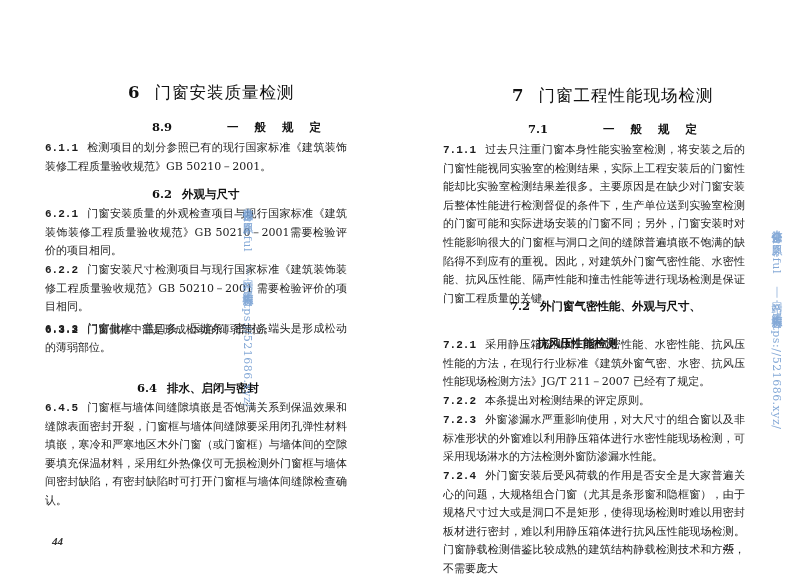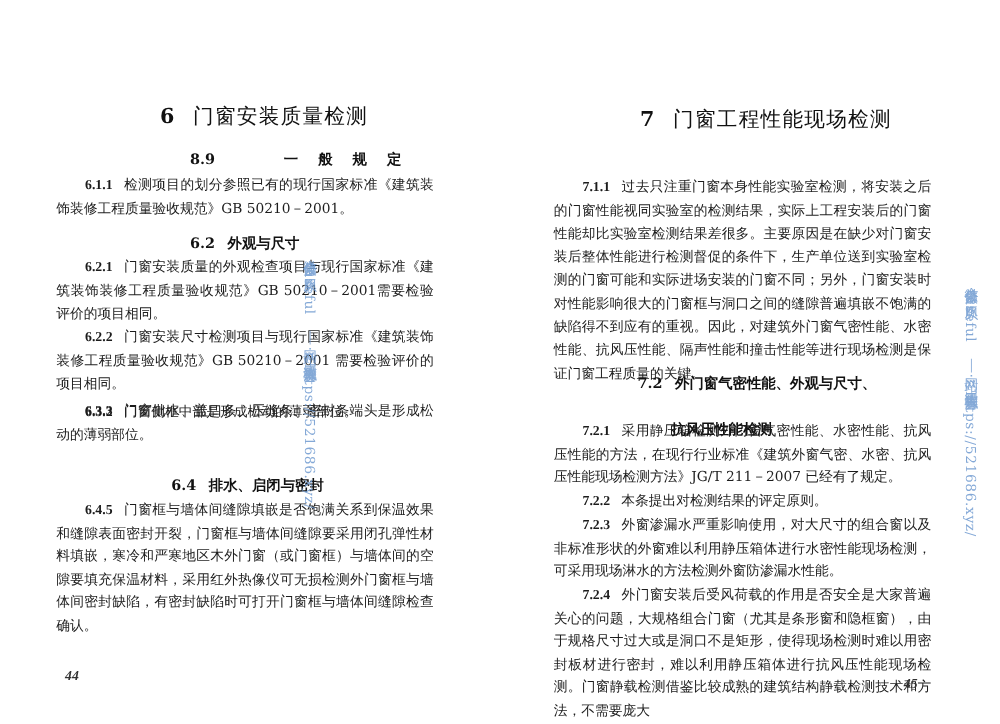--- a/index.html
+++ b/index.html
@@ -20,21 +20,21 @@
   .section-head {
     position: absolute; font-size: 11.5px; font-weight: bold; white-space: nowrap;
     font-family: "DejaVu Sans", sans-serif; color: #111; text-align: center;
   }
   .section-head .snum { font-family: "DejaVu Serif", serif; margin-right: 10px; }
   .section-head.spaced .stext { letter-spacing: 6px; margin-left: 45px; }
   .para {
     position: absolute; font-size: 11px; line-height: 18.6px; color: #1c1c1c;
     text-align: justify; text-justify: inter-character;
   }
-  .para .pnum { font-weight: bold; font-family: Liberation Serif, serif; margin-right: 9px; margin-left: 23px; }
+  .para .pnum { font-weight: bold; font-family: Liberation Mono, monospace; margin-right: 9px; }
   .page-num {
     position: absolute; font-style: italic; font-weight: bold; font-size: 11px;
     font-family: "Liberation Serif", serif; color: #333;
   }
   .watermark {
     position: absolute; writing-mode: vertical-rl; font-size: 11px;
     color: #6f9ad0; opacity: 0.85; white-space: nowrap; letter-spacing: 0.5px;
     font-family: "DejaVu Serif", serif;
   }
 </style>
@@ -84,20 +84,23 @@
   </div>
 
   <div class="page-num" style="left:52px; top:535px;">44</div>
 </div>
 
 <div class="page page-right">
   <div class="chapter-title" style="left:112px; top:85px;">
     <span class="num">7</span><span>门窗工程性能现场检测</span>
   </div>
 
+  <div class="section-head spaced" style="left:128px; top:122px;">
+    <span class="snum">7.1</span><span class="stext">一 般 规 定</span>
+  </div>
 
   <div class="para" style="left:43px; top:141px; width:302px;">
     <span class="pnum">7.1.1</span><span>过去只注重门窗本身性能实验室检测，将安装之后的门窗性能视同实验室的检测结果，实际上工程安装后的门窗性能却比实验室检测结果差很多。主要原因是在缺少对门窗安装后整体性能进行检测督促的条件下，生产单位送到实验室检测的门窗可能和实际进场安装的门窗不同；另外，门窗安装时对性能影响很大的门窗框与洞口之间的缝隙普遍填嵌不饱满的缺陷得不到应有的重视。因此，对建筑外门窗气密性能、水密性能、抗风压性能、隔声性能和撞击性能等进行现场检测是保证门窗工程质量的关键。</span>
   </div>
 
   <div class="section-head" style="left:110px; top:299px;">
     <span class="snum">7.2</span><span class="stext">外门窗气密性能、外观与尺寸、</span>
   </div>
   <div class="section-head" style="left:137px; top:336px;">
     <span class="stext">抗风压性能检测</span>

